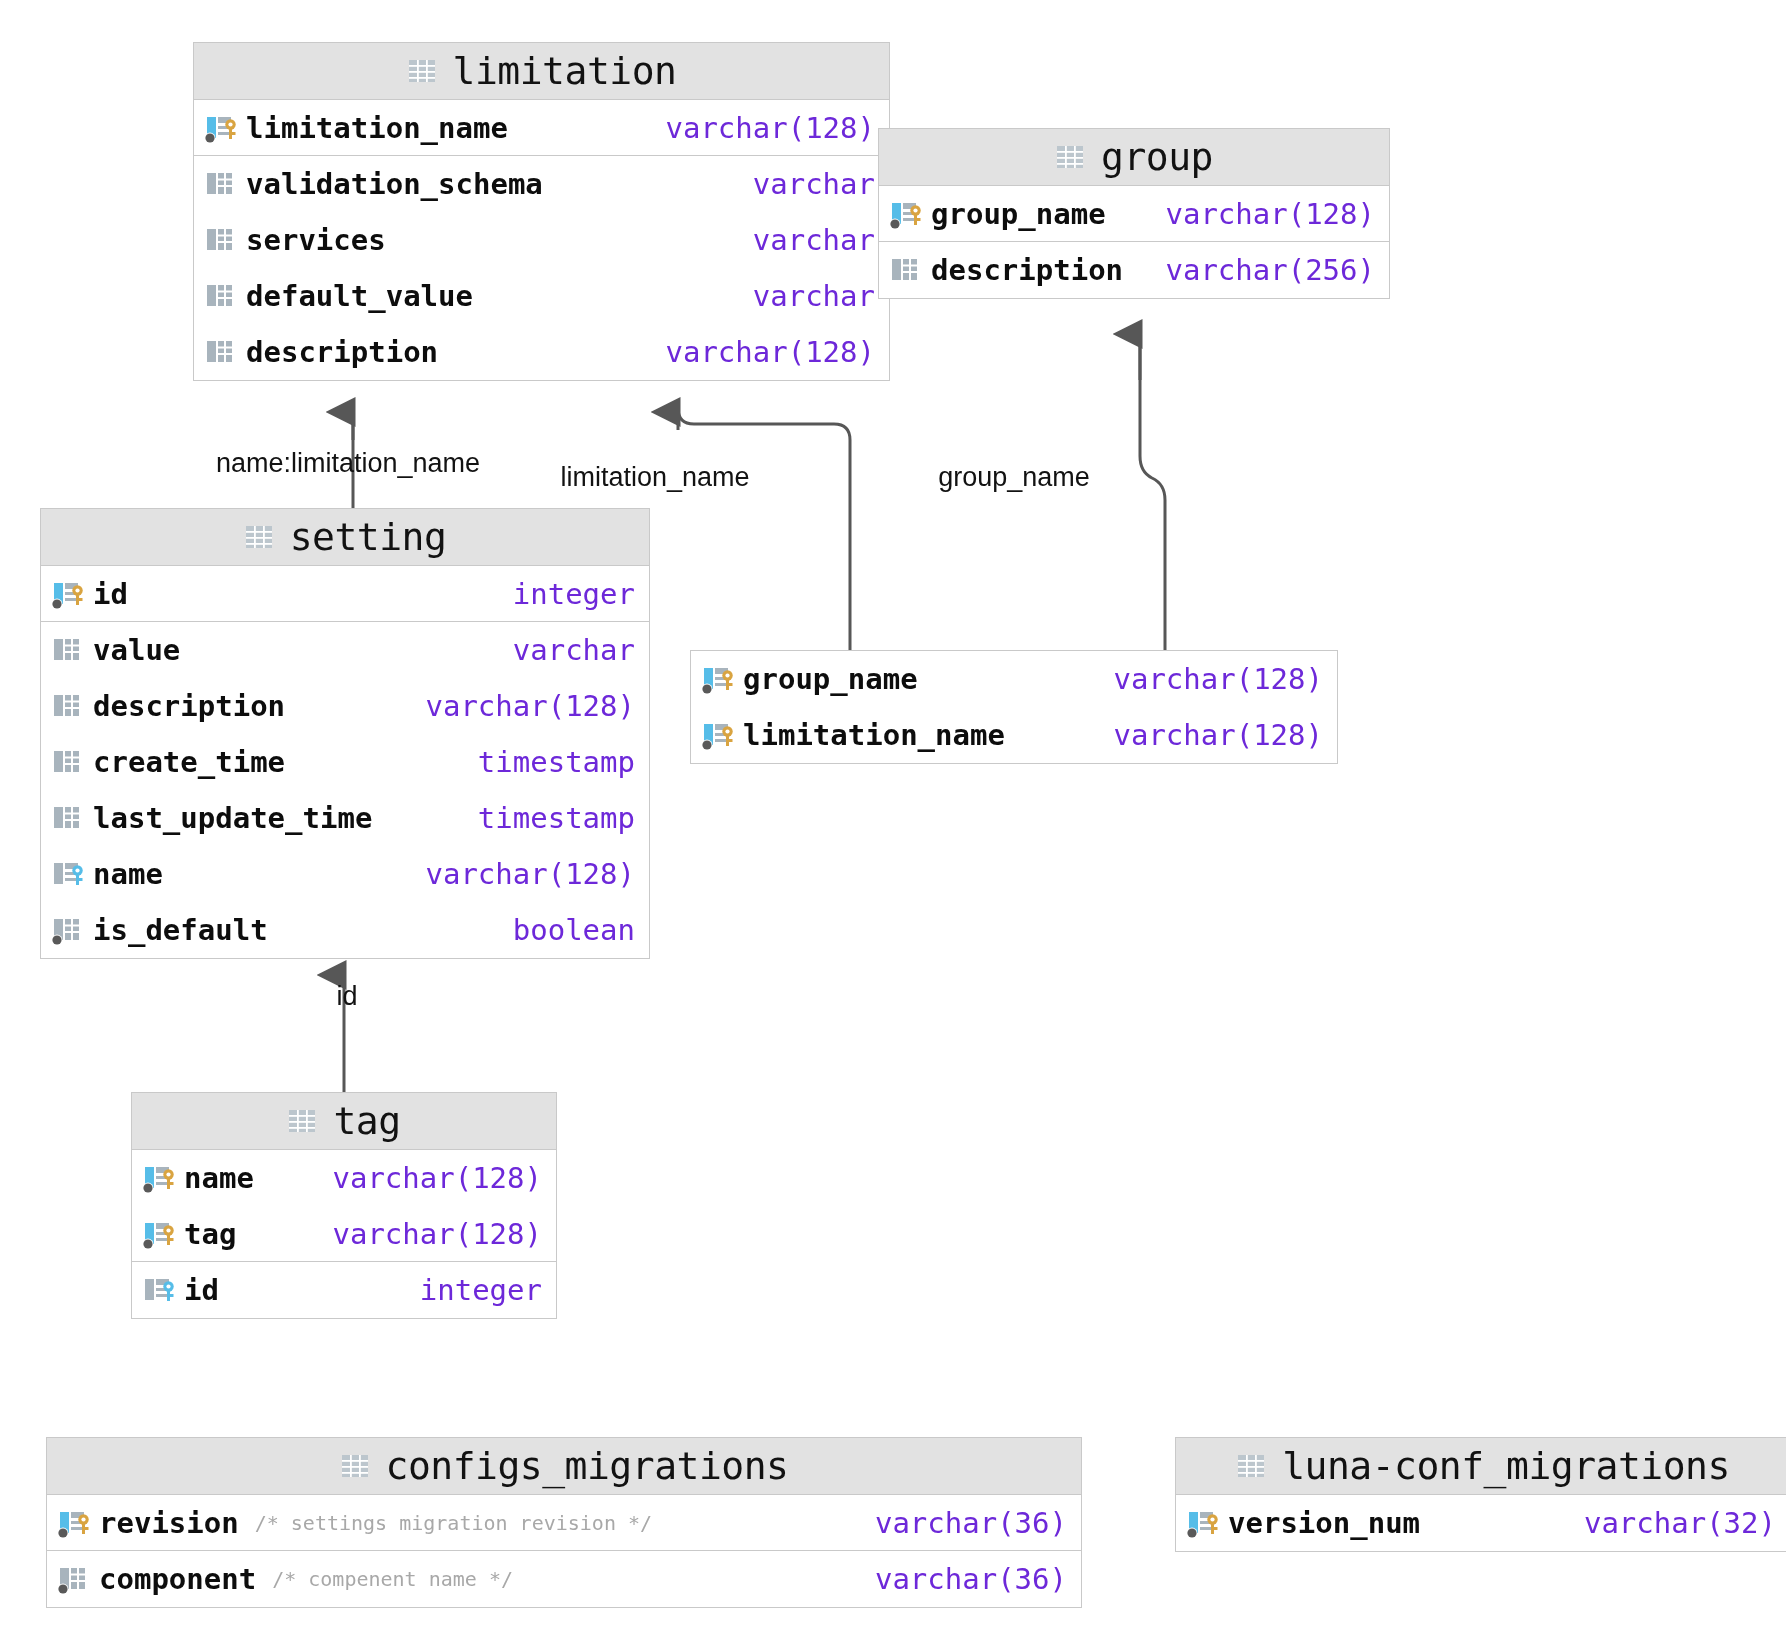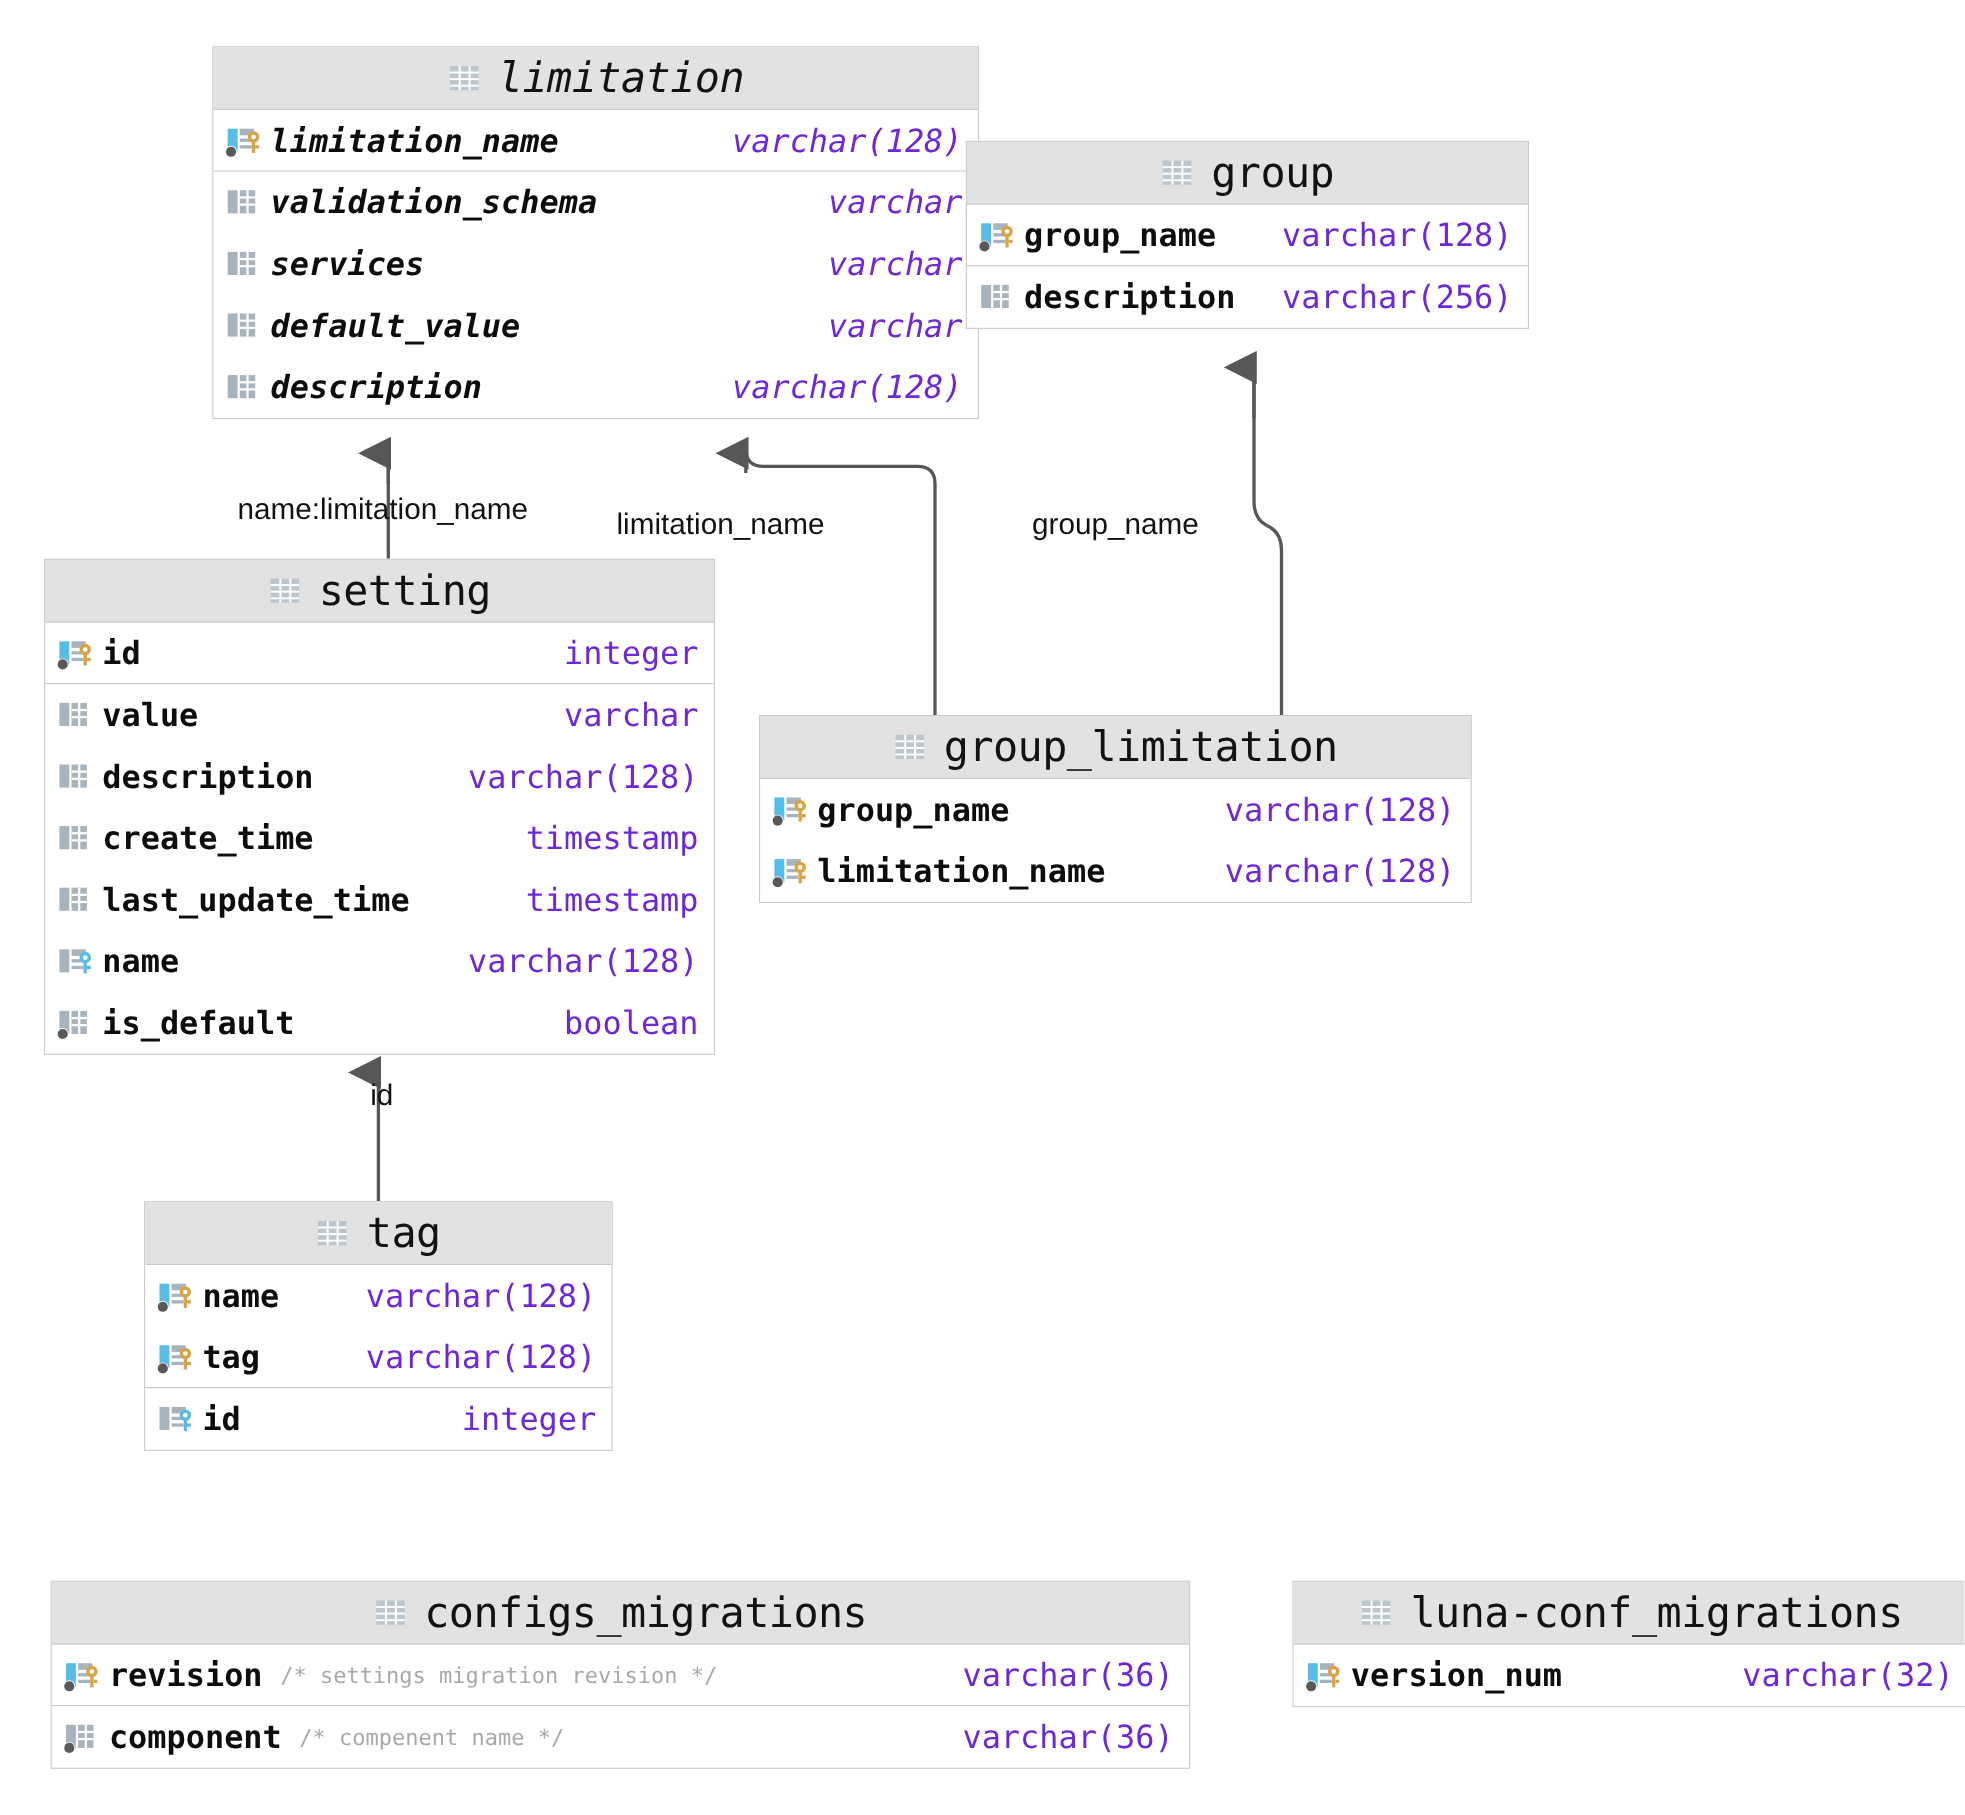--- a/index.html
+++ b/index.html
@@ -90,21 +90,21 @@
       <path d="M 1165 650 L 1165 500 Q 1165 484 1152 478 Q 1140 472 1140 456 L 1140 340" fill="none" stroke="#575757" stroke-width="3"></path>
       <path d="M 1140 380 L 1140 334" fill="none" stroke="#575757" stroke-width="3" marker-end="url(#arrow)"></path>
     </g>
 
     <g>
       <path d="M 344 1092 L 344 975" fill="none" stroke="#575757" stroke-width="3" marker-end="url(#arrow)"></path>
     </g>
   </svg>
 
   <div id="tables-layer">
-      <div class="table-box" style="left: 193px; top: 42px; width: 697px; font-style: italic;">
+      <div class="table-box" style="left: 193px; top: 42px; width: 697px;">
         <div class="tbl-header">
           <svg viewBox="0 0 30 30" class="tbl-glyph">
             <rect x="2" y="4" width="26" height="22" fill="#bcc6cd"></rect>
             <rect x="2" y="9" width="26" height="1.8" fill="#ffffff"></rect>
             <rect x="2" y="15" width="26" height="1.8" fill="#ffffff"></rect>
             <rect x="2" y="21" width="26" height="1.8" fill="#ffffff"></rect>
             <rect x="10" y="4" width="1.8" height="22" fill="#ffffff"></rect>
             <rect x="19" y="4" width="1.8" height="22" fill="#ffffff"></rect>
           </svg>
           <span class="tbl-title">limitation</span>
@@ -324,31 +324,20 @@
               <circle cx="6" cy="27" r="5.4" fill="#ffffff"></circle>
               <circle cx="6" cy="27" r="4.6" fill="#595959"></circle>
             </svg>
             <span class="col-name">is_default</span>
             <span class="spacer"></span>
             <span class="col-type">boolean</span>
           </div>
         </div>
       </div>
       <div class="table-box" style="left: 690px; top: 650px; width: 648px;">
-        <div class="tbl-header">
-          <svg viewBox="0 0 30 30" class="tbl-glyph">
-            <rect x="2" y="4" width="26" height="22" fill="#bcc6cd"></rect>
-            <rect x="2" y="9" width="26" height="1.8" fill="#ffffff"></rect>
-            <rect x="2" y="15" width="26" height="1.8" fill="#ffffff"></rect>
-            <rect x="2" y="21" width="26" height="1.8" fill="#ffffff"></rect>
-            <rect x="10" y="4" width="1.8" height="22" fill="#ffffff"></rect>
-            <rect x="19" y="4" width="1.8" height="22" fill="#ffffff"></rect>
-          </svg>
-          <span class="tbl-title">group_limitation</span>
-        </div>
         <div class="tbl-rows">
           <div class="col-row">
             <svg viewBox="0 0 34 34" class="col-icon">
               <rect x="3" y="6" width="9" height="21" fill="#56bde8"></rect>
               <rect x="14" y="6" width="13" height="6" fill="#a8b4bd"></rect>
               <rect x="14" y="15" width="11" height="3" fill="#a8b4bd"></rect>
               <rect x="14" y="21" width="11" height="3" fill="#a8b4bd"></rect>
               <circle cx="26.5" cy="13.5" r="5.2" fill="#d9a441"></circle>
               <circle cx="26.5" cy="13.5" r="2.1" fill="#ffffff"></circle>
               <rect x="25" y="17" width="3" height="11" fill="#d9a441"></rect>

